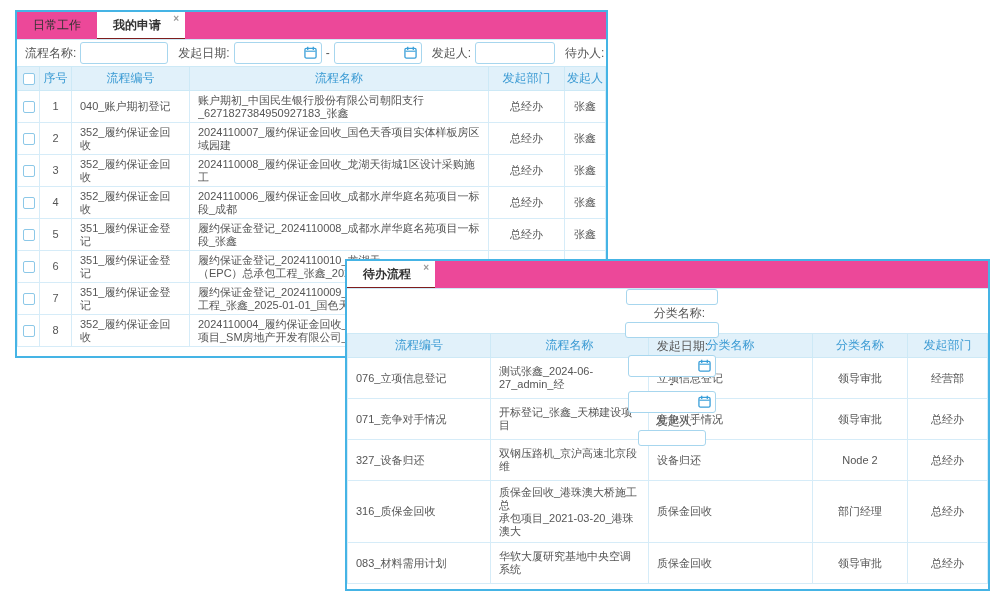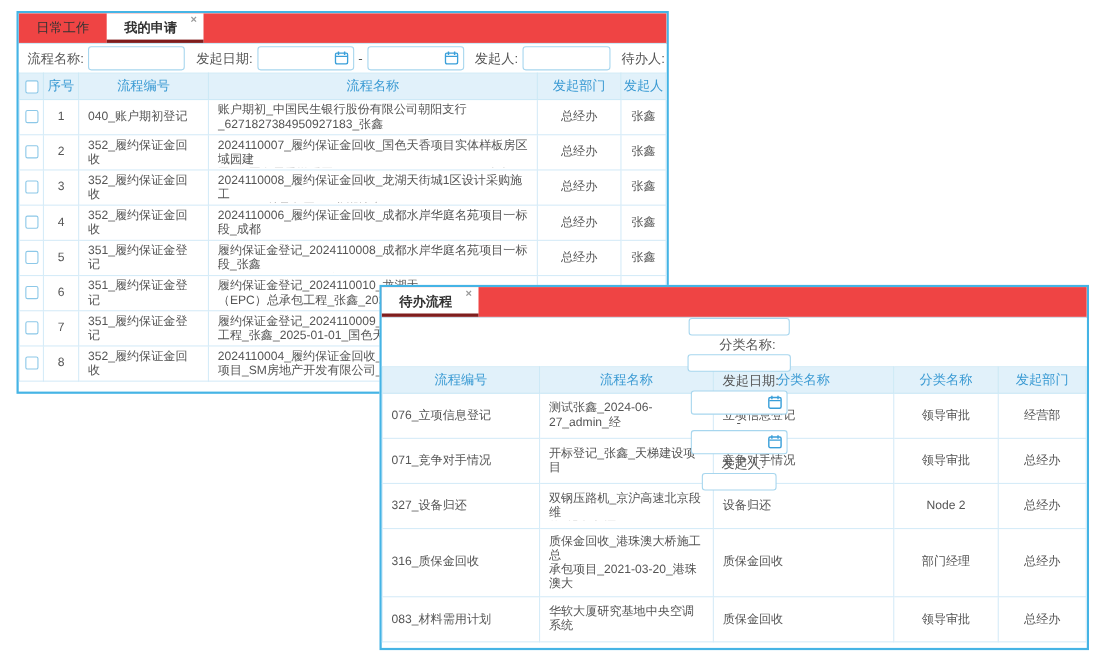--- a/index.html
+++ b/index.html
@@ -5,24 +5,24 @@
 <style>
   * { margin:0; padding:0; box-sizing:border-box; }
   html,body { background:#ffffff; font-family:"Liberation Sans","DejaVu Sans",sans-serif; }
   .stage { position:relative; width:1000px; height:600px; background:#fff; overflow:hidden; }
 
   .panel { position:absolute; background:#fff; border:2px solid #45b4e5; overflow:hidden; }
   .panel1 { left:15px; top:10px; width:593px; height:348px; z-index:1; }
   .panel2 { left:345px; top:259px; width:645px; height:332px; z-index:2; }
 
   
-  .tabbar { height:28px; background:#ef4444; border-bottom:1px solid #cde9f6; display:flex; }
+  .tabbar { height:28px; background:#ec4899; border-bottom:1px solid #cde9f6; display:flex; }
   .tab { position:relative; padding:0 16px; line-height:26px; font-size:12px; color:#333;
          cursor:pointer; white-space:nowrap; }
-  .tab.active { background:#fff; font-weight:bold; border-bottom:3px solid #7f1d1d; padding-right:24px; }
+  .tab.active { background:#fff; font-weight:bold; border-bottom:1px solid #7f1d1d; padding-right:24px; }
   .tab-close { position:absolute; top:1px; right:6px; font-size:10px; color:#999; line-height:12px; }
 
   
   .filters { display:flex; align-items:center; background:#fff; font-size:12px; color:#555; white-space:nowrap; }
   .panel1 .filters { height:26px; padding-left:8px; }
   .panel2 .filters { height:44px; padding-left:8px;flex-direction:column; }
   .flabel { margin:0 4px 0 10px; }
   .fin { height:22px; border:1px solid #a7d6ee; border-radius:3px; background:#fff; outline:none;
          font-size:12px; padding:0 4px; color:#555; }
   .w88 { width:88px; } .w92 { width:92px; } .w94 { width:94px; }

